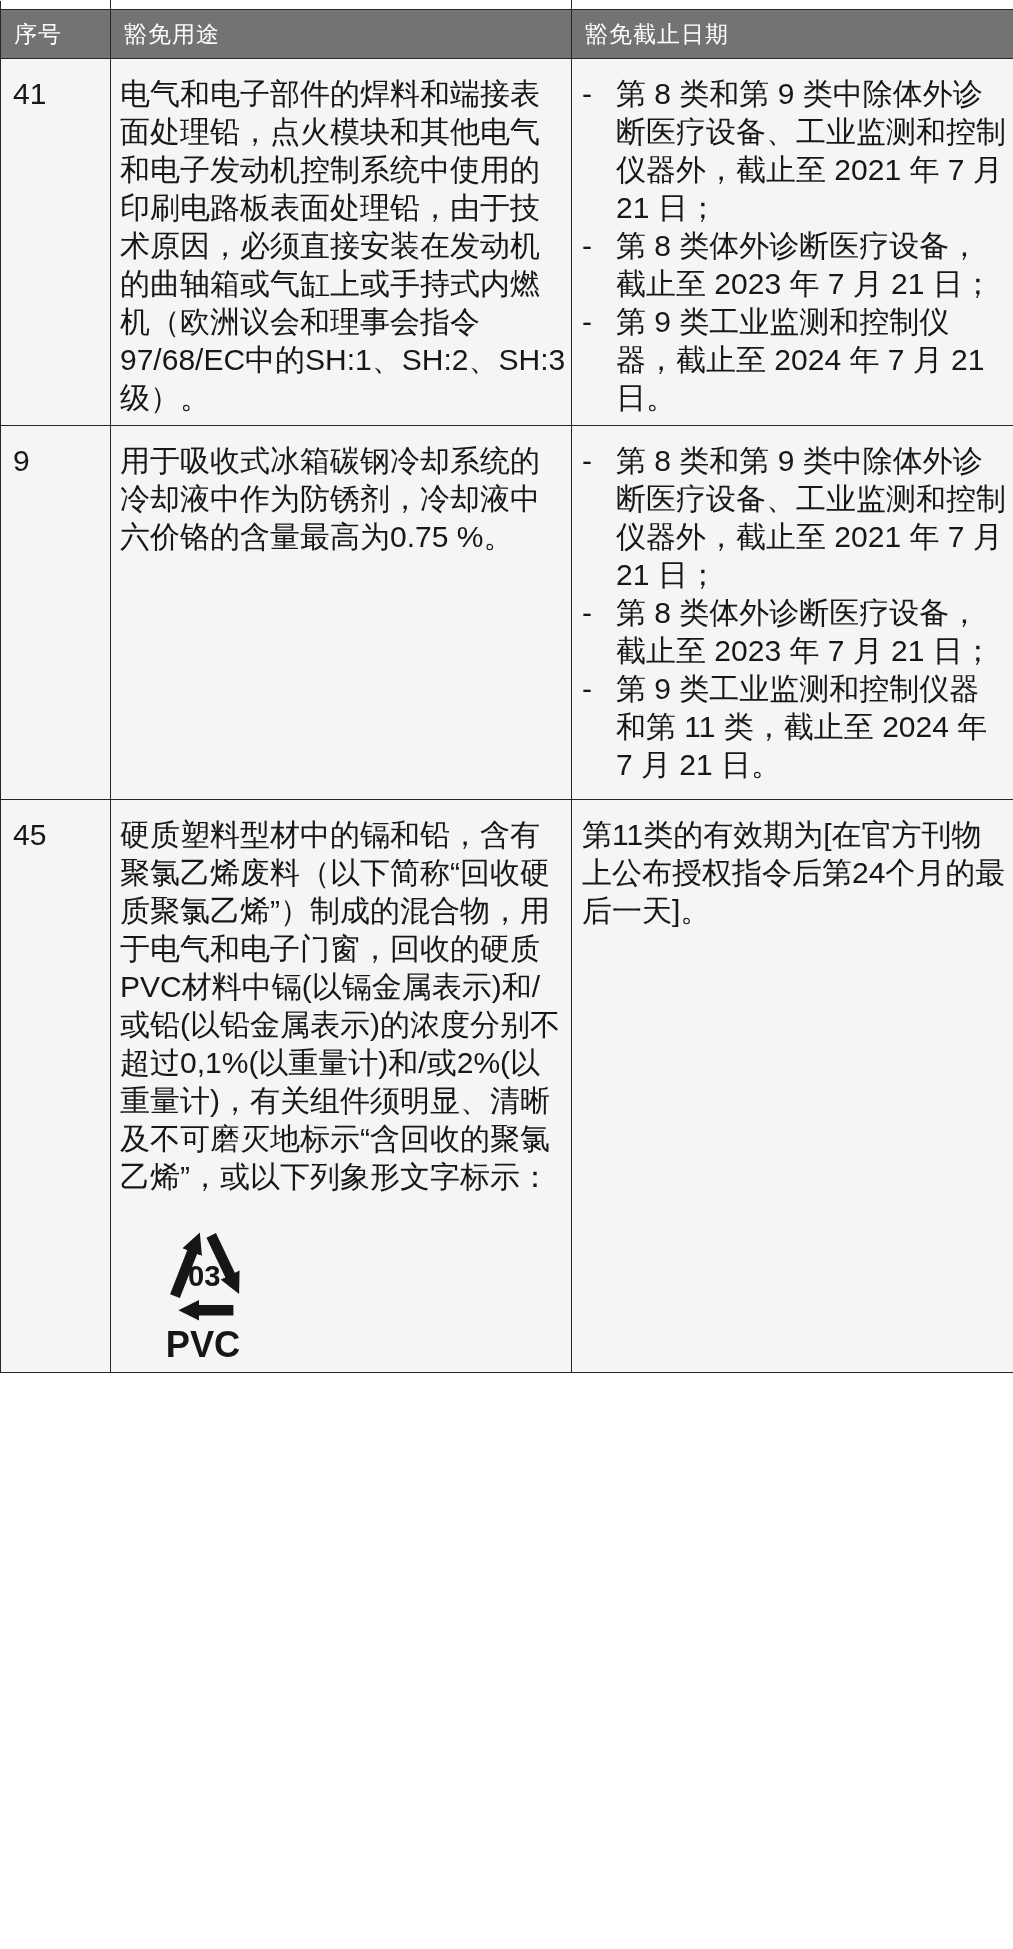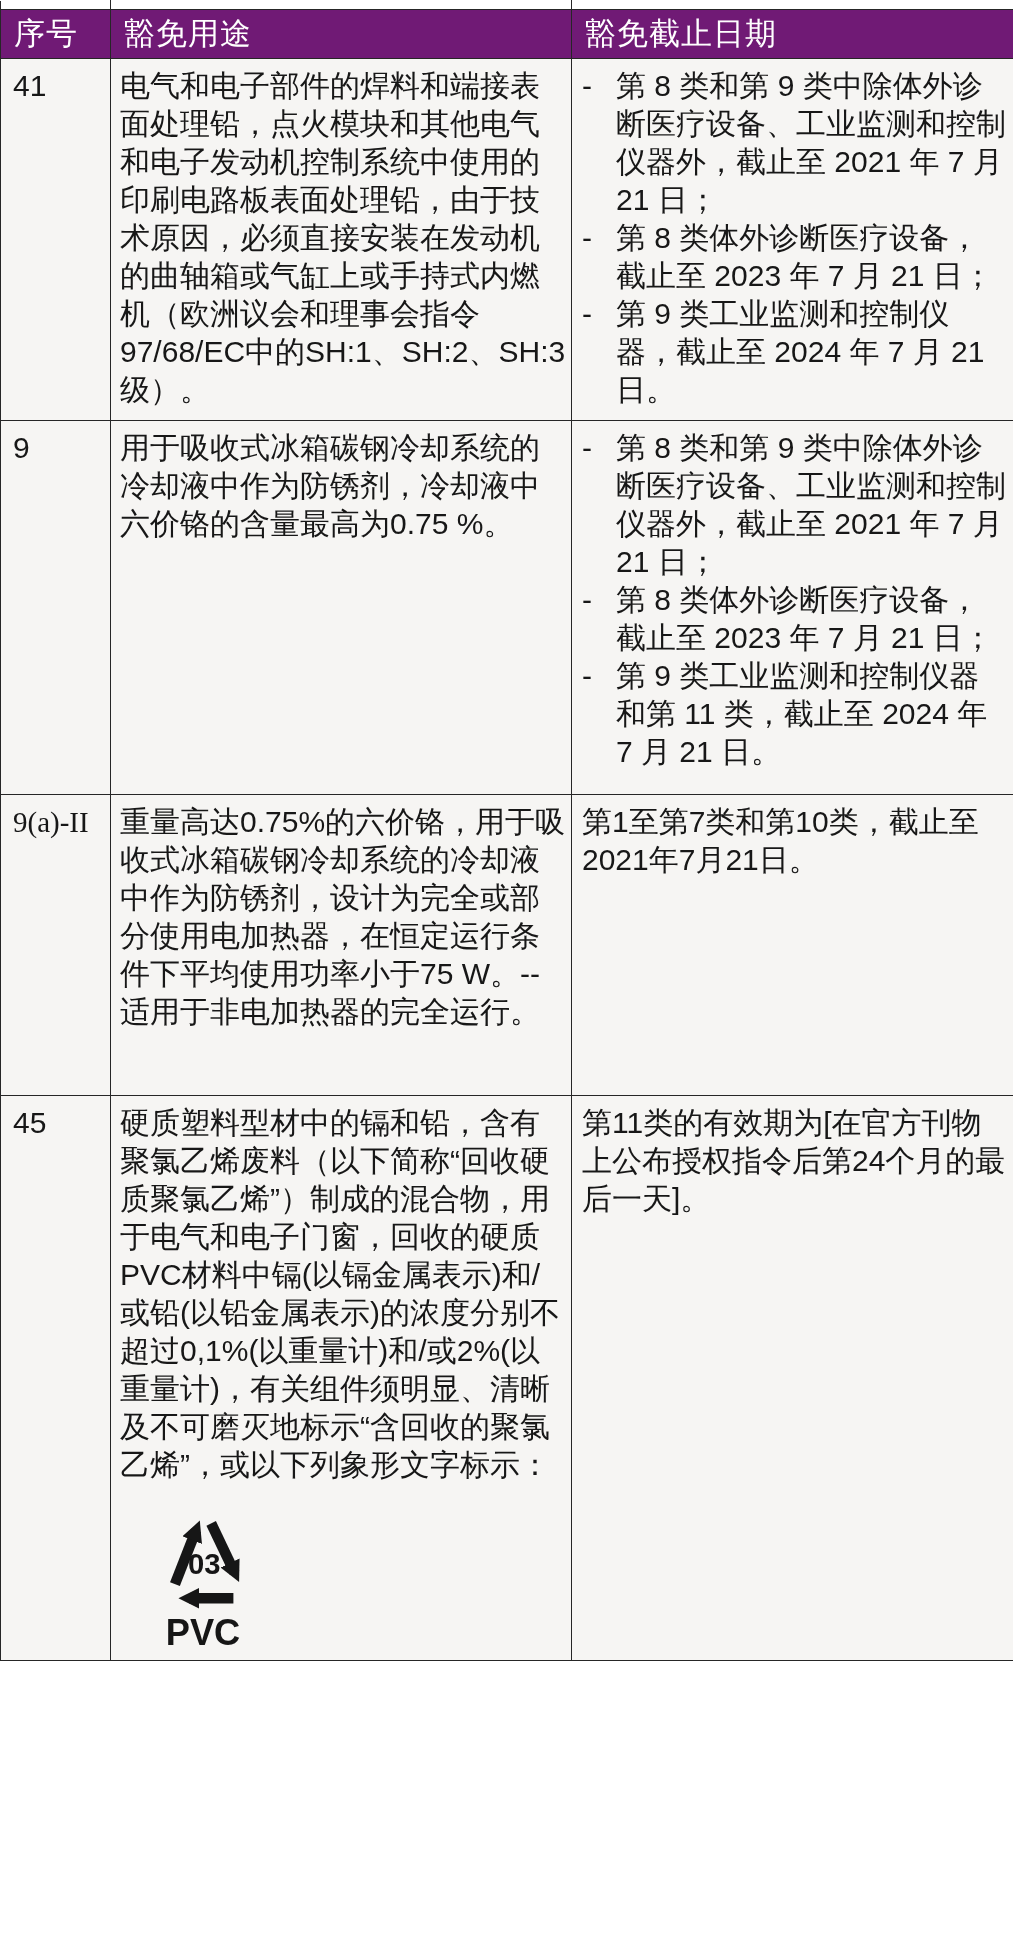--- a/index.html
+++ b/index.html
@@ -24,36 +24,36 @@
   td, th { border: 1px solid #262626; vertical-align: top; }
 
   tr.spacer-row td {
     height: 8px;
     background: #ffffff;
     border-top: 1px solid #ffffff;
     padding: 0;
   }
 
   tr.head-row th {
-    background: #701a75;
+    background: #737373;
     color: #ffffff;
-    font-size: 31px;
+    font-size: 23px;
     font-weight: 400;
     text-align: left;
     height: 48px;
     line-height: 48px;
     padding: 0 0 0 13px;
     letter-spacing: 1px;
   }
 
   td.cell {
     background: #f6f5f3;
     font-size: 30px;
     line-height: 38px;
-    padding: 8px 6px 8px 8px;
+    padding: 16px 6px 8px 8px;
   }
   td.col-id {
     padding-left: 12px;
     font-size: 30px;
   }
   td.col-id.serif { font-family: "Liberation Serif", "DejaVu Serif", serif; font-size: 29px; }
 
   td.col-use { padding-left: 9px; padding-right: 4px; margin-top: 36px; }
   td.col-deadline { padding-left: 10px; padding-right: 4px; }
 
@@ -140,29 +140,20 @@
                 <span class="itxt">第 8 类体外诊断医疗设备，截止至 2023 年 7 月 21 日；</span>
               </div>
               <div class="dl-item">
                 <span class="dash">-</span>
                 <span class="itxt">第 9 类工业监测和控制仪器和第 11 类，截止至 2024 年 7 月 21 日。</span>
               </div>
             </div>
           </td>
         </tr>
         <tr>
-          <td class="cell col-id serif">9(a)-II</td>
-          <td class="cell col-use">
-            <div class="use-text">重量高达0.75%的六价铬，用于吸收式冰箱碳钢冷却系统的冷却液中作为防锈剂，设计为完全或部分使用电加热器，在恒定运行条件下平均使用功率小于75 W。--适用于非电加热器的完全运行。</div>
-          </td>
-          <td class="cell col-deadline">
-            <div class="deadline-text">第1至第7类和第10类，截止至2021年7月21日。</div>
-          </td>
-        </tr>
-        <tr>
           <td class="cell col-id">45</td>
           <td class="cell col-use">
             <div class="use-text">硬质塑料型材中的镉和铅，含有聚氯乙烯废料（以下简称“回收硬质聚氯乙烯”）制成的混合物，用于电气和电子门窗，回收的硬质PVC材料中镉(以镉金属表示)和/或铅(以铅金属表示)的浓度分别不超过0,1%(以重量计)和/或2%(以重量计)，有关组件须明显、清晰及不可磨灭地标示“含回收的聚氯乙烯”，或以下列象形文字标示：</div>
   <div class="pvc-icon-wrap">
     <svg width="118" height="152" viewBox="0 0 100 130" xmlns="http://www.w3.org/2000/svg" aria-hidden="true">
       <defs>
         <marker id="ah" markerUnits="userSpaceOnUse" markerWidth="22" markerHeight="22" refX="9" refY="9" orient="auto">
           <path d="M0,0 L18,9 L0,18 Z" fill="#161616"></path>
         </marker>
       </defs>

